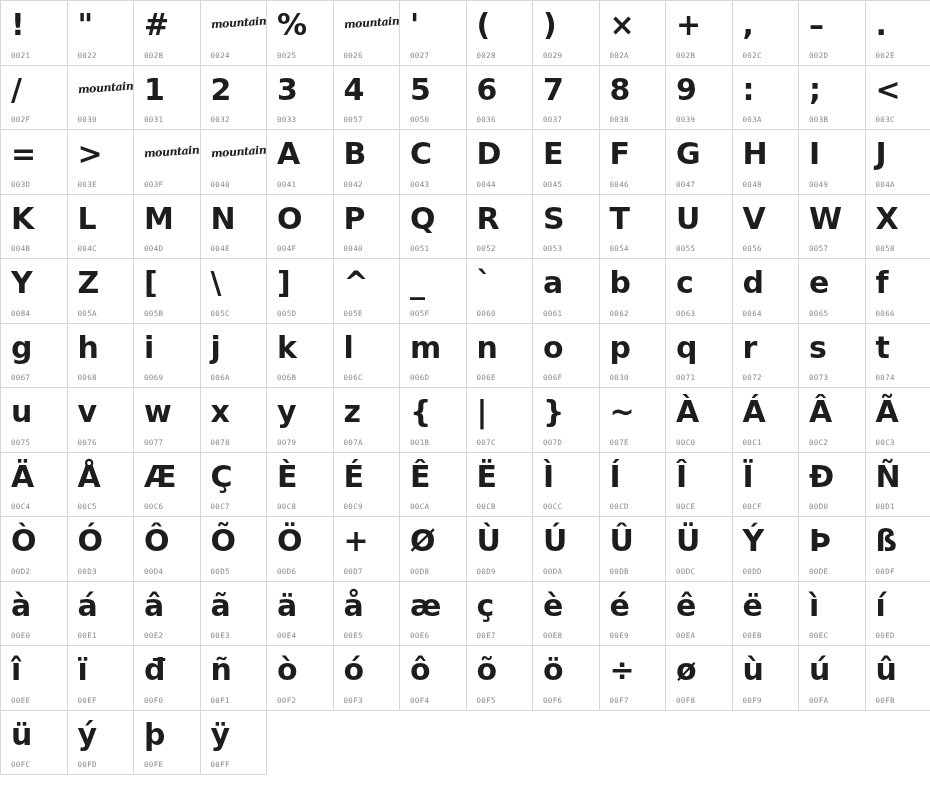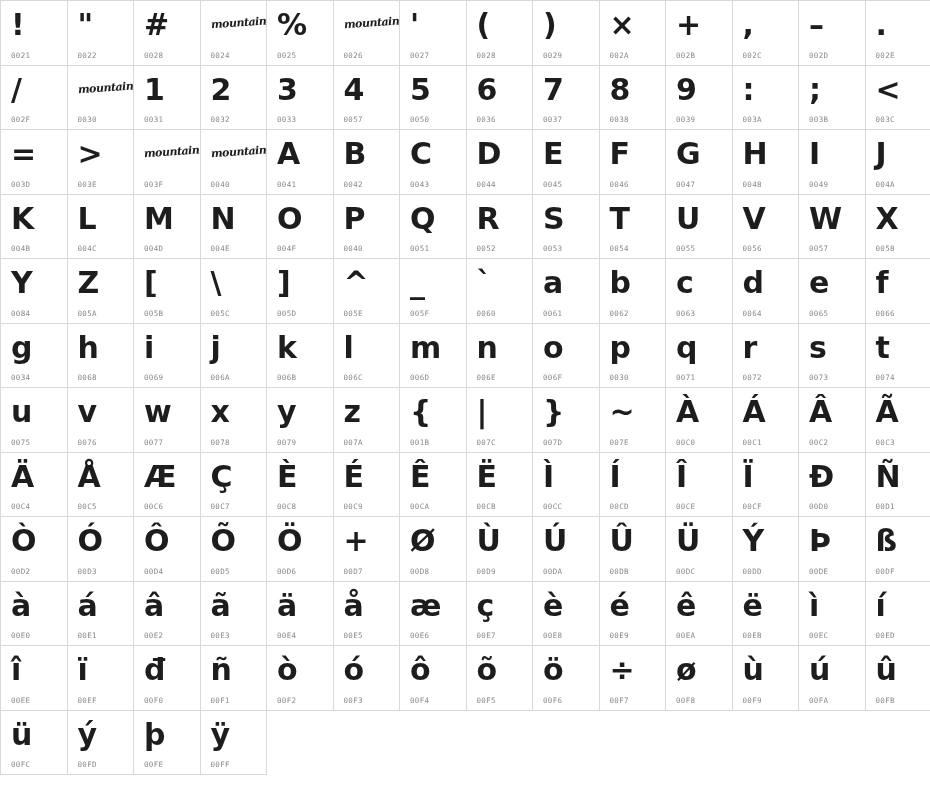--- a/index.html
+++ b/index.html
@@ -346,21 +346,21 @@
     <div class="cell">
       <div class="glyph">e</div>
       <div class="code">0065</div>
     </div>
     <div class="cell">
       <div class="glyph">f</div>
       <div class="code">0066</div>
     </div>
     <div class="cell">
       <div class="glyph">g</div>
-      <div class="code">0034</div>
+      <div class="code">0067</div>
     </div>
     <div class="cell">
       <div class="glyph">h</div>
       <div class="code">0068</div>
     </div>
     <div class="cell">
       <div class="glyph">i</div>
       <div class="code">0069</div>
     </div>
     <div class="cell">

